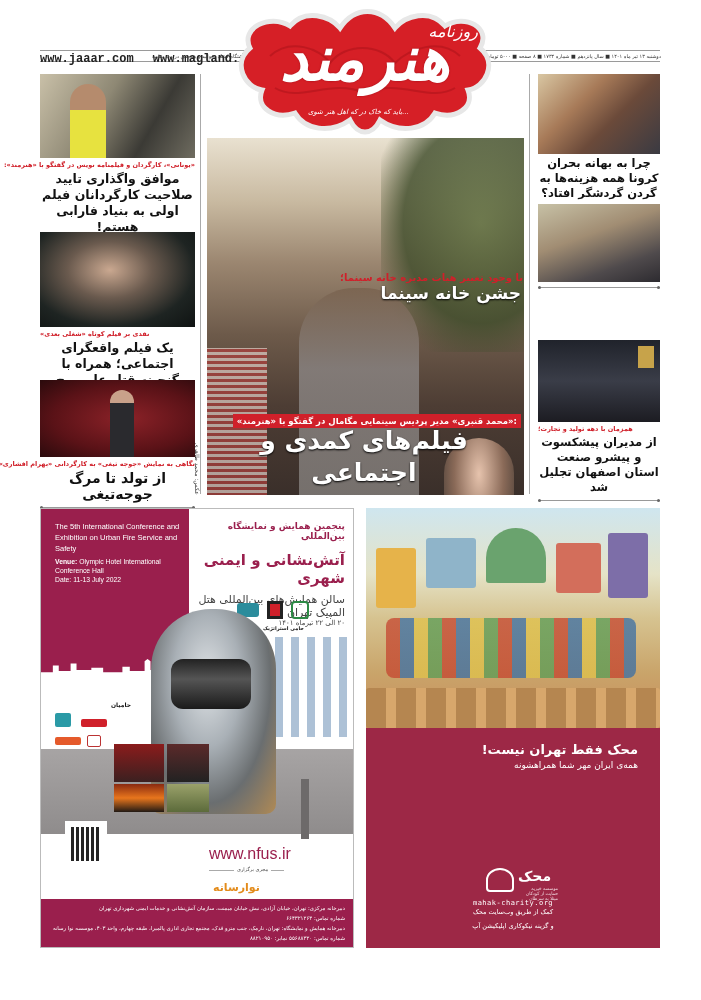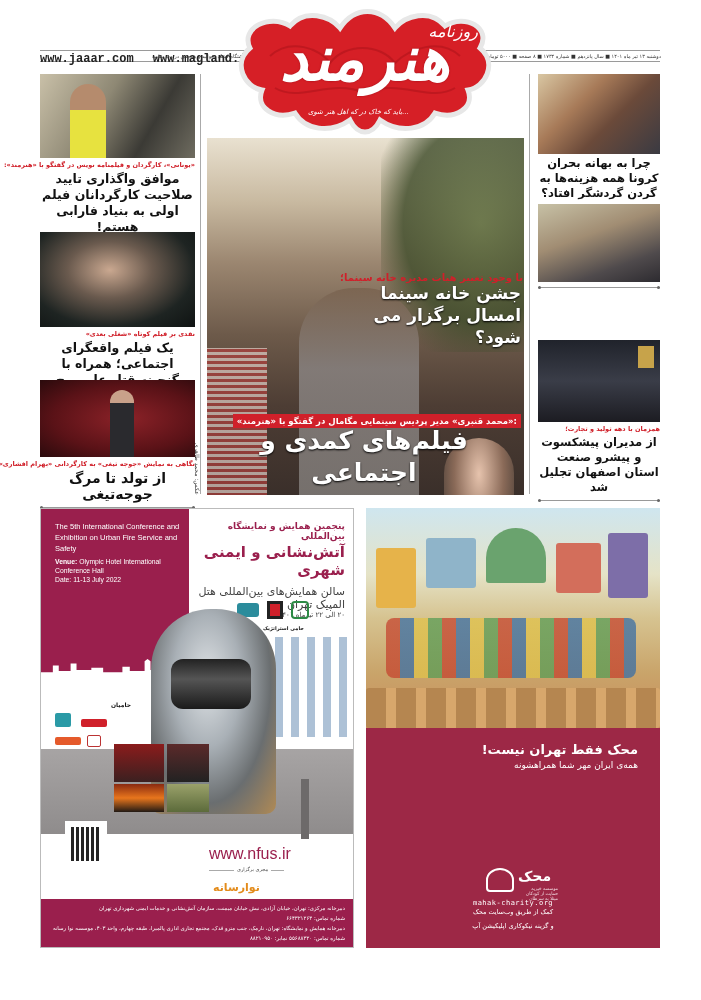--- a/index.html
+++ b/index.html
@@ -33,35 +33,35 @@
   .kicker-red { color: #d0202a; font-weight: bold; direction: rtl; font-size: 10px; white-space: nowrap; }
   .kicker-bg { background: #d0202a; color: #fff; font-weight: bold; direction: rtl; font-size: 8.5px; padding: 2px 4px; white-space: nowrap; }
   .hl-white { color: #fff; font-weight: bold; direction: rtl; text-align: right; text-shadow: 0 1px 2px #000; }
 
   .side-caption { position: absolute; left: 189px; top: 420px; width: 12px; height: 75px; writing-mode: vertical-rl; font-size: 6px; color: #333; direction: rtl; }
 
   
   .col { position: absolute; width: 155px; }
   .col img, .ph { display: block; width: 155px; }
   .ph { background: #888; position: relative; overflow: hidden; }
-  .story-kicker { text-align: right; color: #d0202a; font-size: 6.5px; font-weight: bold; direction: rtl; margin-top: 3px; white-space: nowrap; }
+  .story-kicker { text-align: left; color: #d0202a; font-size: 6.5px; font-weight: bold; direction: rtl; margin-top: 3px; white-space: nowrap; }
   .story-hl { text-align: center; font-weight: bold; direction: rtl; font-size: 12.5px; line-height: 16px; color: #111; margin-top: 2px; }
   .dotline { height: 1px; background: #999; margin-top: 5px; position: relative; }
   .dotline::before, .dotline::after { content: ""; position: absolute; top: -1px; width: 3px; height: 3px; background: #666; border-radius: 50%; }
   .dotline::before { left: 0; } .dotline::after { right: 0; }
   .vrule { position: absolute; width: 1px; background: #aaa; }
 
   
   .ad-fire { position: absolute; left: 40px; top: 508px; width: 314px; height: 440px; border: 1px solid #bbb; background: #fff; overflow: hidden; }
   .fire-purple { position: absolute; left: 0; top: 0; width: 148px; height: 170px; background: #9a1f4d; }
   .fire-en { position: absolute; left: 14px; top: 12px; width: 130px; color: #fff; font-family: "Liberation Sans", sans-serif; font-size: 7.5px; line-height: 11px; }
   .fire-en .venue { margin-top: 3px; font-size: 6.8px; line-height: 9px; }
   .fire-fa { position: absolute; right: 8px; top: 12px; width: 160px; text-align: right; direction: rtl; }
   .fire-fa .l1 { color: #9a1f4d; font-weight: bold; font-size: 9px; }
-  .fire-fa .l2 { color: #9a1f4d; font-weight: bold; font-size: 15px; margin-top: 2px; }
+  .fire-fa .l2 { color: #9a1f4d; font-weight: bold; font-size: 15px; margin-top: 10px; }
   .fire-fa .l3 { color: #444; font-size: 11px; margin-top: 6px; }
   .fire-fa .l4 { color: #444; font-size: 7px; }
   .skyline { position: absolute; left: 0; top: 150px; width: 148px; height: 22px; background: #fff; clip-path: polygon(0 100%, 0 60%, 8% 60%, 8% 30%, 12% 30%, 12% 55%, 20% 55%, 20% 20%, 24% 20%, 24% 50%, 34% 50%, 34% 40%, 42% 40%, 42% 60%, 55% 60%, 55% 35%, 60% 35%, 60% 55%, 70% 55%, 70% 10%, 72% 0, 74% 10%, 74% 50%, 85% 50%, 85% 30%, 92% 30%, 92% 60%, 100% 60%, 100% 100%); }
   .sponsors-label { position: absolute; left: 70px; top: 192px; font-size: 6px; font-weight: bold; direction: rtl; }
   .logo-chip { position: absolute; height: 8px; border-radius: 2px; }
   .firefighter { position: absolute; left: 110px; top: 100px; width: 125px; height: 205px; background: radial-gradient(ellipse at 45% 35%, #dfe3e6 0%, #a9b0b6 35%, #6a6e70 65%, #b08a55 100%); border-radius: 60px 60px 10px 10px; }
   .visor { position: absolute; left: 130px; top: 150px; width: 80px; height: 50px; background: linear-gradient(180deg, #222 0%, #555 40%, #1a1a1a 100%); border-radius: 12px; }
   .gray-city { position: absolute; left: 0; top: 240px; width: 312px; height: 85px; background: linear-gradient(180deg, #a7a4a4, #8f8c8c); }
   .tower { position: absolute; left: 260px; top: 270px; width: 8px; height: 60px; background: #6d6a6a; }
   .photo-grid { position: absolute; left: 73px; top: 235px; width: 95px; height: 120px; }
@@ -124,21 +124,20 @@
   <div class="girl"></div>
 </div>
 
 <div class="abs" style="left:207px;top:74px;width:317px;height:64px;background:linear-gradient(180deg,#f1ede5,#e3d9c6);z-index:-1;"></div>
 
 <div class="abs" style="right:178px;top:266px;">
   <span class="kicker-red">با وجود تغییر هیات مدیره خانه سینما؛</span>
 </div>
 <div class="abs hl-white" style="right:180px;top:282px;width:150px;font-size:17px;line-height:22px;">
   <div>جشن خانه سینما</div>
-  <div>امسال برگزار می شود؟</div>
 </div>
 
 <div class="abs" style="right:180px;top:409px;">
   <span class="kicker-bg">«محمد قنبری» مدیر پردیس سینمایی مگامال در گفتگو با «هنرمند»:</span>
 </div>
 <div class="abs hl-white" style="right:182px;top:425px;width:310px;font-size:25px;line-height:32px;text-align:center;">
   <div>فیلم‌های کمدی و اجتماعی</div>
 </div>
 <div class="side-caption">عکس: محمد طاهری</div>
 

